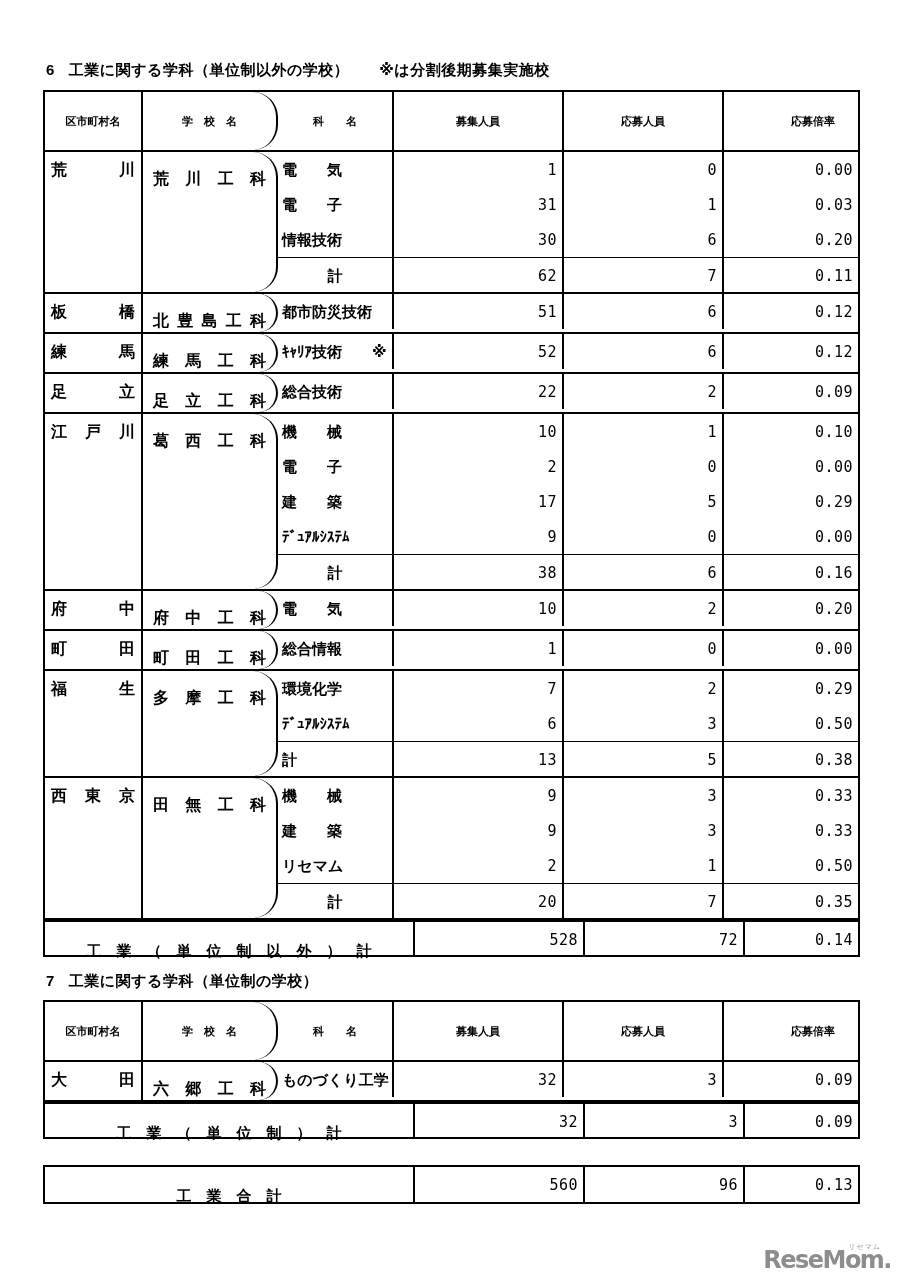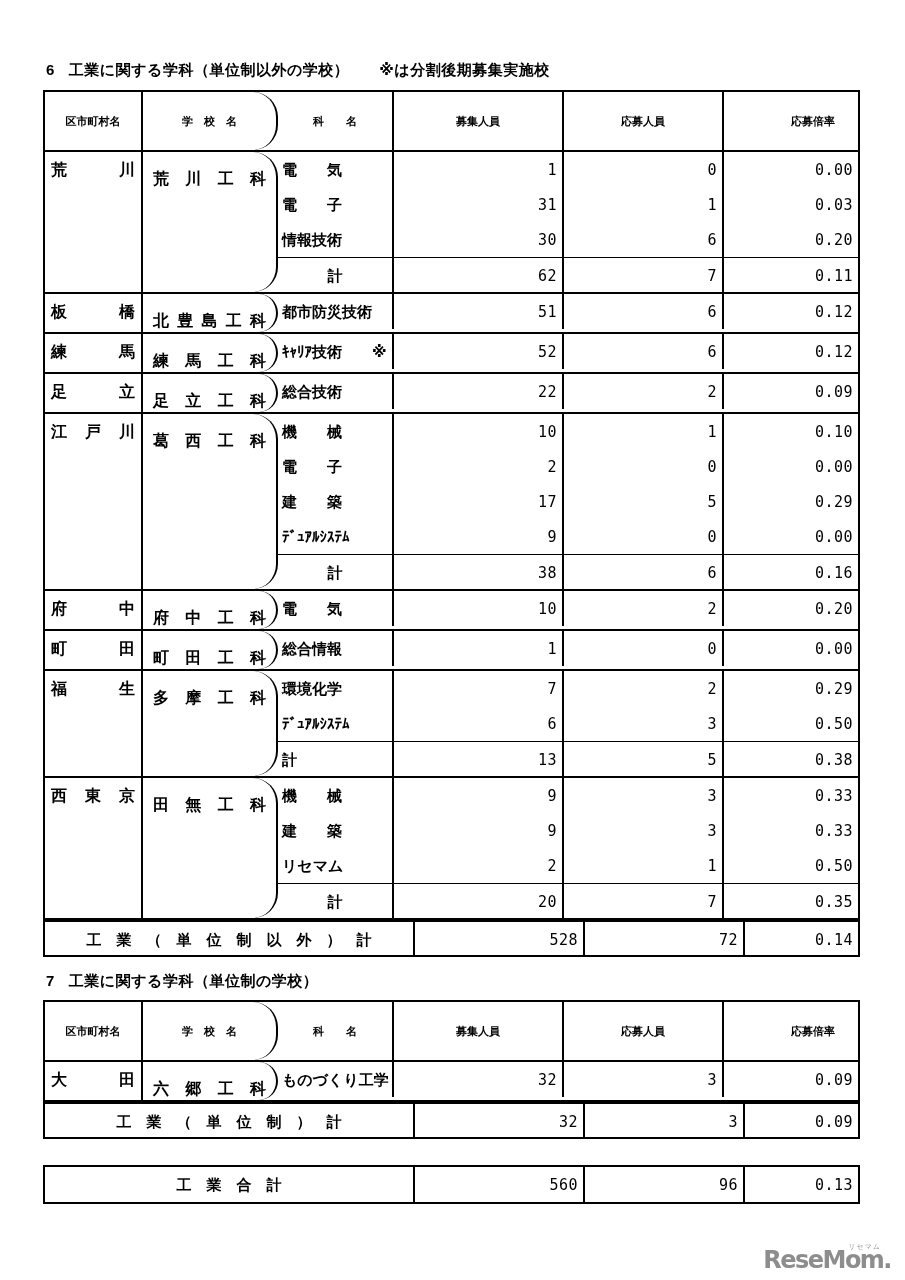--- a/index.html
+++ b/index.html
@@ -35,21 +35,21 @@
   .subrow.total { border-top:1.5px solid #000; }
   .cell { border-right:2px solid #000; }
   .dept { font-size:15px; font-weight:700; padding:6px 4px 0; line-height:23px; white-space:pre; }
   .dept.tc { text-align:center; }
   .num { font-family:"DejaVu Sans Mono","Liberation Mono",monospace; font-size:15px; font-weight:500;
          text-align:right; padding:7px 5px 0; line-height:22px; letter-spacing:.5px; }
 
   .grand { display:flex; height:35px; border-top:2px solid #000; }
   .grand:first-child { border-top:none; }
   .glabel { width:370px; border-right:2px solid #000; text-align:center; font-size:15px; font-weight:700;
-            padding-top:7px; line-height:22px; white-space:pre; }
+            padding-top:18px; line-height:22px; white-space:pre; }
 
   .logo { position:absolute; right:14px; bottom:6px; color:#8d8d8d; }
   .logo .main { font-size:24px; font-weight:700; letter-spacing:-1.5px; font-family:"DejaVu Sans","Liberation Sans",sans-serif; }
   .logo .kana { position:absolute; top:-4px; right:10px; font-size:7px; letter-spacing:1px; color:#9a9a9a; }
 </style>
 </head>
 <body>
 
 <div class="page">
 

